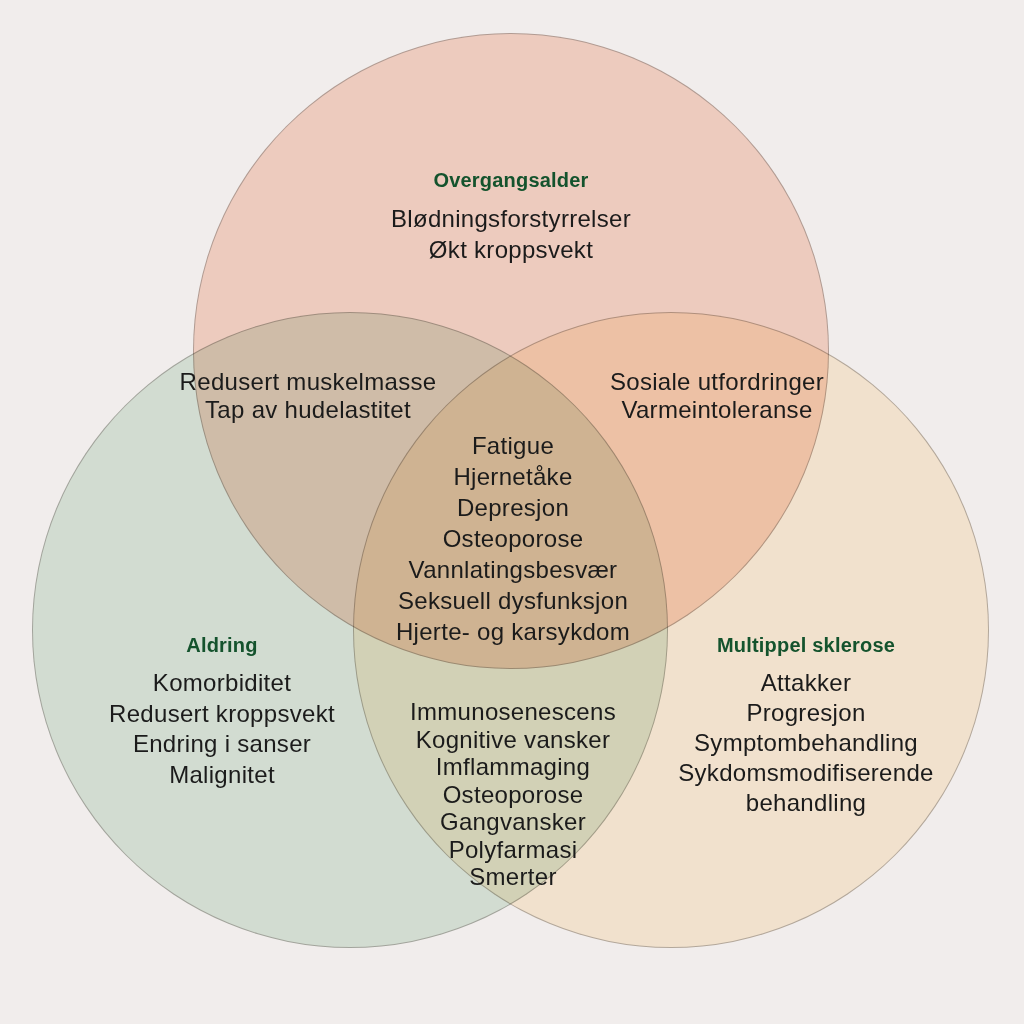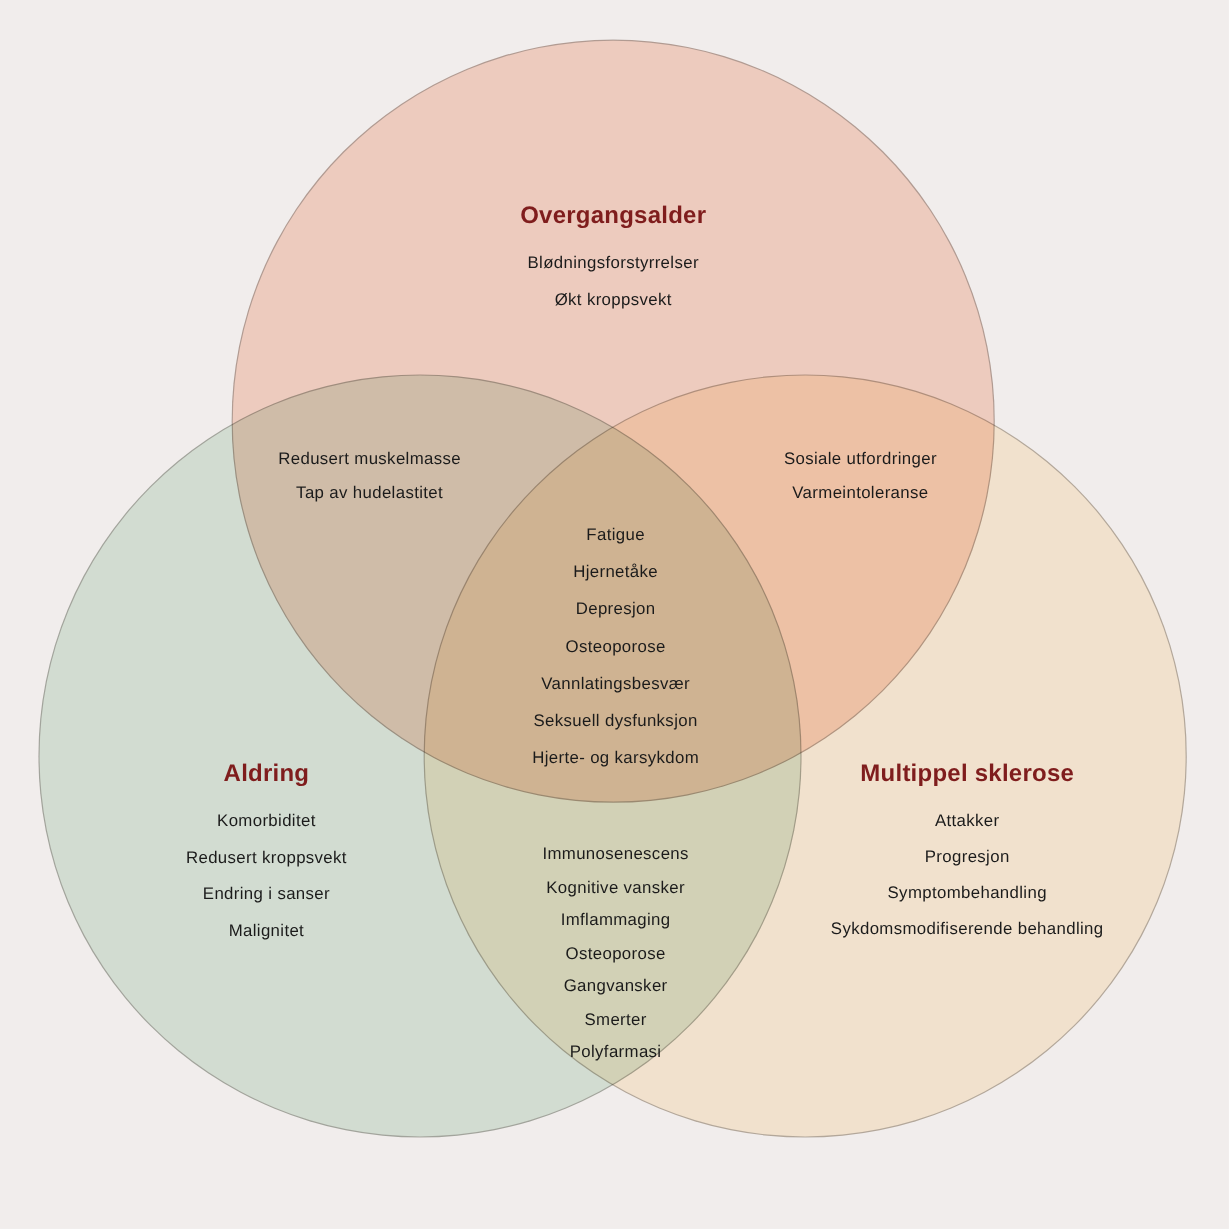--- a/index.html
+++ b/index.html
@@ -28,28 +28,28 @@
     position:absolute;
     transform:translateX(-50%);
     text-align:center;
     color:#1b1b1b;
     z-index:5;
   }
   .hdr{
     font-size:20px;
     line-height:28px;
     font-weight:700;
-    color:#7f1d1d;
+    color:#14532d;
     letter-spacing:0.2px;
     white-space:nowrap;
   }
   .list{margin-top:9px;}
   .region.no-hdr .list{margin-top:0;}
   .item{
-    font-size:14px;
+    font-size:24px;
     line-height:31px;
     letter-spacing:0.3px;
     white-space:nowrap;
   }
   .r-overgangsalder{left:511px;top:166px;}
   .r-top-left{left:308px;top:368px;}
   .r-top-left .item,.r-top-right .item{line-height:28px;}
   .r-top-right{left:717px;top:368px;}
   .r-center{left:513px;top:396px;margin-top:34px;}
   .r-aldring{left:222px;top:631px;}
@@ -122,18 +122,18 @@
       </div>
   </div>
 
   <div class="region r-bottom no-hdr">
     <div class="list">
         <div class="item">Immunosenescens</div>
         <div class="item">Kognitive vansker</div>
         <div class="item">Imflammaging</div>
         <div class="item">Osteoporose</div>
         <div class="item">Gangvansker</div>
+        <div class="item">Polyfarmasi</div>
         <div class="item">Smerter</div>
-        <div class="item">Polyfarmasi</div>
       </div>
   </div>
 
 </div>
 
 </body></html>

